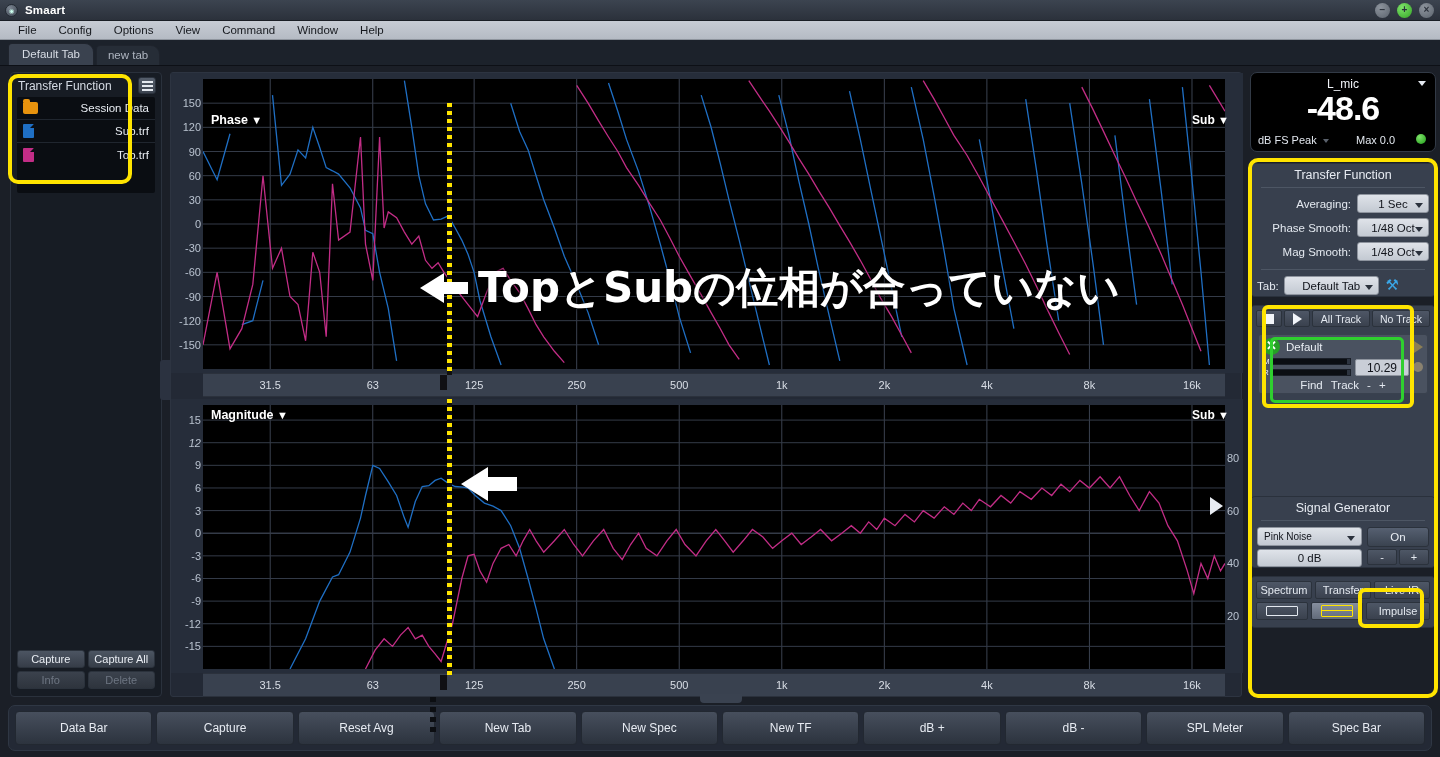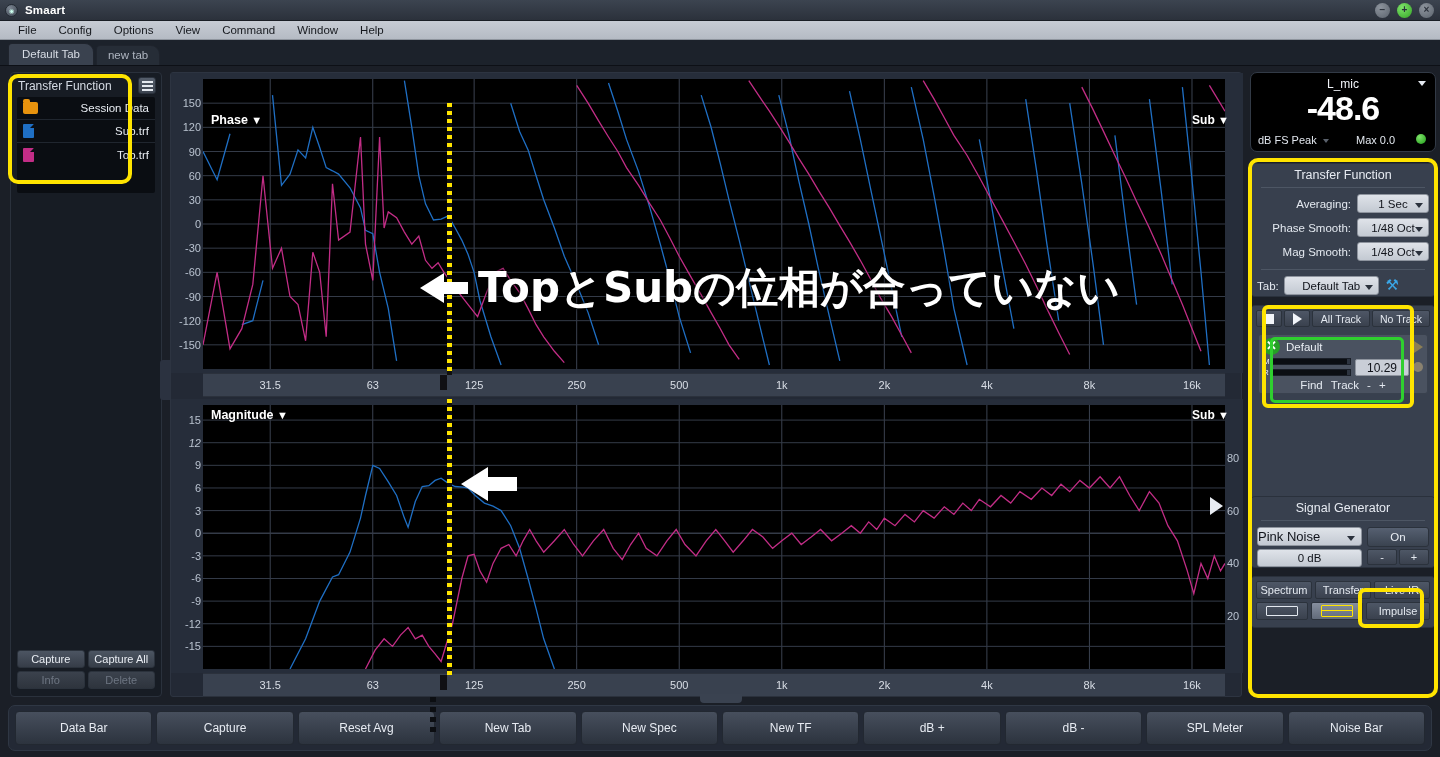--- a/index.html
+++ b/index.html
@@ -170,22 +170,22 @@
             background-image: linear-gradient(90deg, #0b0e13 0 96%, #2c333f 96% 100%); }
   .db-val { width: 54px; height: 17px; background: #c9ced7; border: 1px solid #8e949e; border-radius: 2px;
             font-size: 12px; color: #10131a; text-align: center; line-height: 16px; }
   .db-knob { width: 10px; height: 10px; border-radius: 50%; background: #8a8270; }
   .db-row3 { display: flex; gap: 8px; justify-content: center; margin-top: 2px; }
   .db-link { font-size: 11.5px; color: #e4e9f0; }
 
   .gen-row { display: flex; align-items: flex-start; gap: 5px; padding: 0 6px 4px 6px; }
   .gen-left { flex: 1; }
   .gen-sel { width: 100%; height: 19px; background: linear-gradient(#dfe3e9,#c3c9d2);
-             border: 1px solid #8e949e; border-radius: 3px; font-size: 13px; color: #10131a;
-             display:flex; align-items:center; padding-left: 0; position: relative; }
+             border: 1px solid #8e949e; border-radius: 3px; font-size: 10px; color: #10131a;
+             display:flex; align-items:center; padding-left: 6px; position: relative; }
   .gen-sel .arr { position: absolute; right: 6px; top: 8px; width:0;height:0;border-style:solid;
                   border-width:5px 4px 0 4px; border-color:#2a313c transparent transparent transparent; }
   .gen-db { width: 100%; height: 18px; margin-top: 3px; background: linear-gradient(#dfe3e9,#c3c9d2);
             border: 1px solid #8e949e; border-radius: 3px; font-size: 11.5px; color: #10131a;
             display:flex; align-items:center; justify-content:center; }
   .on-btn { width: 62px; height: 20px; background: linear-gradient(#566071,#3a4350); border: 1px solid #2b323c;
             border-radius: 3px; font-size: 11.5px; color: #e9edf3; display:flex; align-items:center;
             justify-content:center; }
   .pm-row { display: flex; gap: 2px; margin-top: 2px; }
   .pm-btn { width: 30px; height: 16px; background: linear-gradient(#4e5766,#3a414e); border: 1px solid #2b323c;
@@ -597,17 +597,17 @@
   <div class="bottombar" id="bottombar">
       <div class="bb-btn">Data Bar</div>
       <div class="bb-btn">Capture</div>
       <div class="bb-btn">Reset Avg</div>
       <div class="bb-btn">New Tab</div>
       <div class="bb-btn">New Spec</div>
       <div class="bb-btn">New TF</div>
       <div class="bb-btn">dB +</div>
       <div class="bb-btn">dB -</div>
       <div class="bb-btn">SPL Meter</div>
-      <div class="bb-btn">Noise Bar</div>
+      <div class="bb-btn">Spec Bar</div>
     </div>
   <div class="drag-handle2"></div>
   <div style="position:absolute;left:700px;top:694px;width:42px;height:9px;background:#3a4250;border-radius:0 0 4px 4px;"></div>
 </div>
 
 </body></html>

